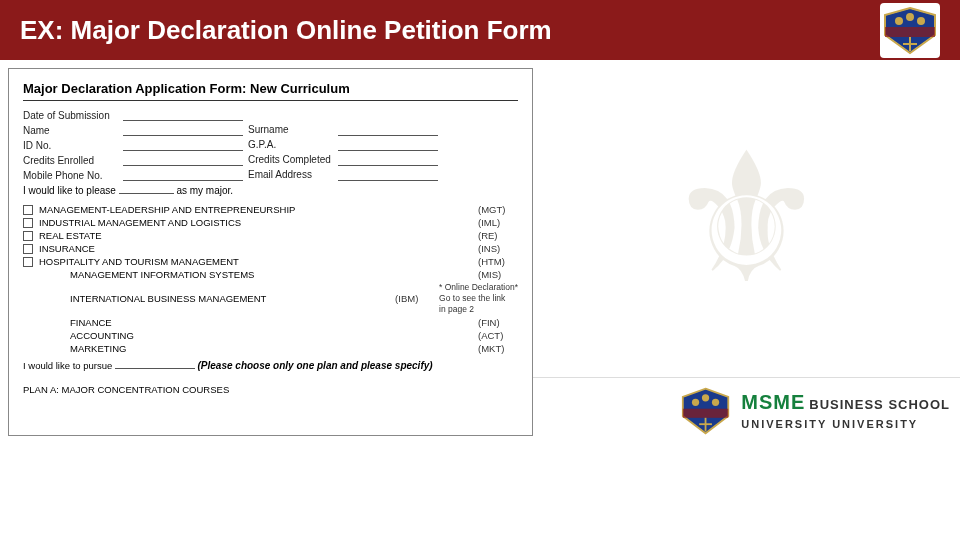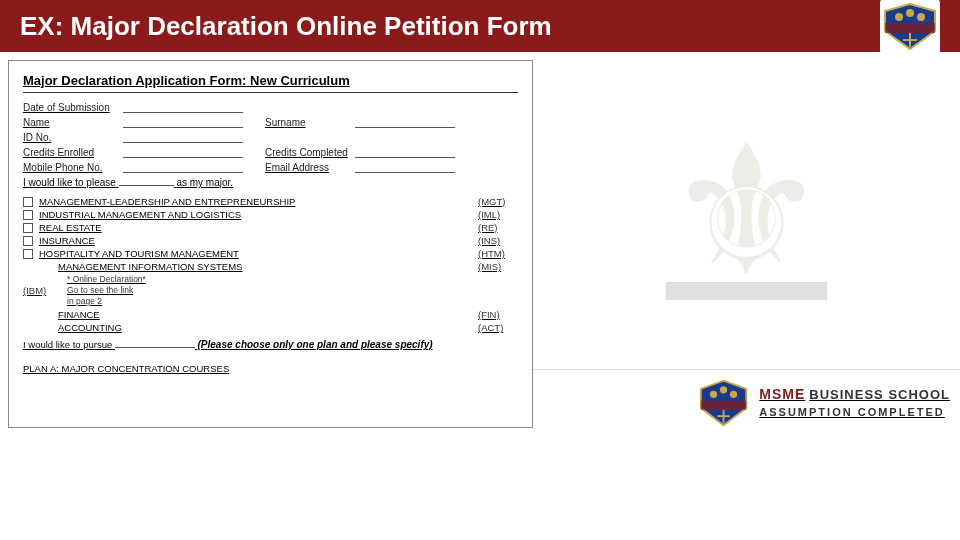--- a/index.html
+++ b/index.html
@@ -7,21 +7,21 @@
       width: 960px;
       height: 540px;
       background: #fff;
       font-family: Arial, sans-serif;
       overflow: hidden;
     }
 
     
     .header {
       background: #8b1a1a;
-      height: 52px;
+      height: 60px;
       display: flex;
       align-items: center;
       justify-content: space-between;
       padding: 0 20px;
     }
     .header-title {
       color: #fff;
       font-size: 26px;
       font-weight: bold;
     }
@@ -33,21 +33,20 @@
       display: flex;
       align-items: center;
       justify-content: center;
       overflow: hidden;
     }
 
     
     .main {
       display: flex;
       height: 384px;
-      text-decoration: underline;
     }
 
     
     .form-panel {
       width: 525px;
       padding: 12px 14px;
       border: 1.5px solid #888;
       margin: 8px 0 8px 8px;
       background: #fff;
       position: relative;
@@ -76,23 +75,22 @@
       color: #222;
       font-size: 10px;
     }
     .field-line {
       width: 120px;
       border-bottom: 1px solid #555;
       height: 12px;
       display: inline-block;
     }
     .field-group-right {
-      margin-left: 22px;
-      display: flex;
-      align-items: center;
+      margin-left: 5px;
+      display: flex;
     }
     .field-label-right {
       width: 90px;
       color: #222;
       font-size: 10px;
     }
     .field-line-right {
       width: 100px;
       border-bottom: 1px solid #555;
       height: 12px;
@@ -137,21 +135,21 @@
       flex: 1;
       font-size: 9.5px;
       text-transform: uppercase;
     }
     .major-code {
       width: 40px;
       font-size: 9.5px;
       color: #333;
     }
     .major-no-checkbox {
-      margin-left: 4px;
+      margin-left: 16px;
       padding-left: 31px;
     }
 
     .online-note {
       font-size: 8.5px;
       color: #333;
       margin-left: 4px;
       text-align: left;
       line-height: 1.3;
     }
@@ -219,23 +217,23 @@
       display: flex;
       flex-direction: column;
       align-items: flex-start;
     }
     .logo-msme {
       display: flex;
       align-items: baseline;
       gap: 4px;
     }
     .logo-msme-text {
-      font-size: 14px;
-      font-weight: bold;
-      color: #7f1d1d;
+      font-size: 20px;
+      font-weight: bold;
+      color: #15803d;
       letter-spacing: 1px;
     }
     .logo-business {
       font-size: 13px;
       font-weight: bold;
       color: #333;
       letter-spacing: 1px;
     }
     .logo-assumption {
       font-size: 11px;
@@ -286,20 +284,24 @@
         <span class="field-label">Name</span>
         <span class="field-line"></span>
         <div class="field-group-right">
           <span class="field-label-right">Surname</span>
           <span class="field-line-right"></span>
         </div>
       </div>
       <div class="field-row">
         <span class="field-label">ID No.</span>
         <span class="field-line"></span>
+        <div class="field-group-right">
+          <span class="field-label-right">G.P.A.</span>
+          <span class="field-line-right"></span>
+        </div>
       </div>
       <div class="field-row">
         <span class="field-label">Credits Enrolled</span>
         <span class="field-line"></span>
         <div class="field-group-right">
           <span class="field-label-right">Credits Completed</span>
           <span class="field-line-right"></span>
         </div>
       </div>
       <div class="field-row">
@@ -350,34 +352,39 @@
         <span class="major-name">HOSPITALITY AND TOURISM MANAGEMENT</span>
         <span class="major-code">(HTM)</span>
       </div>
 
       <div class="major-item">
         <span class="major-name major-no-checkbox">MANAGEMENT INFORMATION SYSTEMS</span>
         <span class="major-code">(MIS)</span>
       </div>
 
       <div class="major-item">
+        <span class="major-name major-no-checkbox">INTERNATIONAL BUSINESS MANAGEMENT</span>
         <span class="major-code">(IBM)</span>
         <span class="online-note">* Online Declaration*<br>Go to see the link<br>in page 2</span>
       </div>
 
       <div class="major-item">
         <span class="major-name major-no-checkbox">FINANCE</span>
         <span class="major-code">(FIN)</span>
       </div>
 
       <div class="major-item">
         <span class="major-name major-no-checkbox">ACCOUNTING</span>
         <span class="major-code">(ACT)</span>
       </div>
 
+      <div class="major-item">
+        <span class="major-name major-no-checkbox">MARKETING</span>
+        <span class="major-code">(MKT)</span>
+      </div>
     </div>
 
     <div class="pursue-line">
       <span>I would like to pursue</span>
       <span class="pursue-blank"></span>
       <span class="pursue-note">(Please choose only one plan and please specify)</span>
     </div>
 
     <div class="plan-section">
       <span>PLAN A: MAJOR CONCENTRATION COURSES</span>
@@ -402,18 +409,18 @@
         <rect x="2" y="25" width="50" height="10" fill="#8b1a1a" opacity="0.7"></rect>
         <line x1="27" y1="35" x2="27" y2="50" stroke="#c9a84c" stroke-width="2"></line>
         <line x1="20" y1="42" x2="34" y2="42" stroke="#c9a84c" stroke-width="2"></line>
       </svg>
 
       <div class="logo-text-area">
         <div class="logo-msme">
           <span class="logo-msme-text">MSME</span>
           <span class="logo-business">BUSINESS SCHOOL</span>
         </div>
-        <div><span class="logo-assumption">ASSUMPTION COMPLETED</span></div>
+        <div><span class="logo-assumption">UNIVERSITY UNIVERSITY</span></div>
       </div>
     </div>
   </div>
 
 </div>
 
 </body></html>

